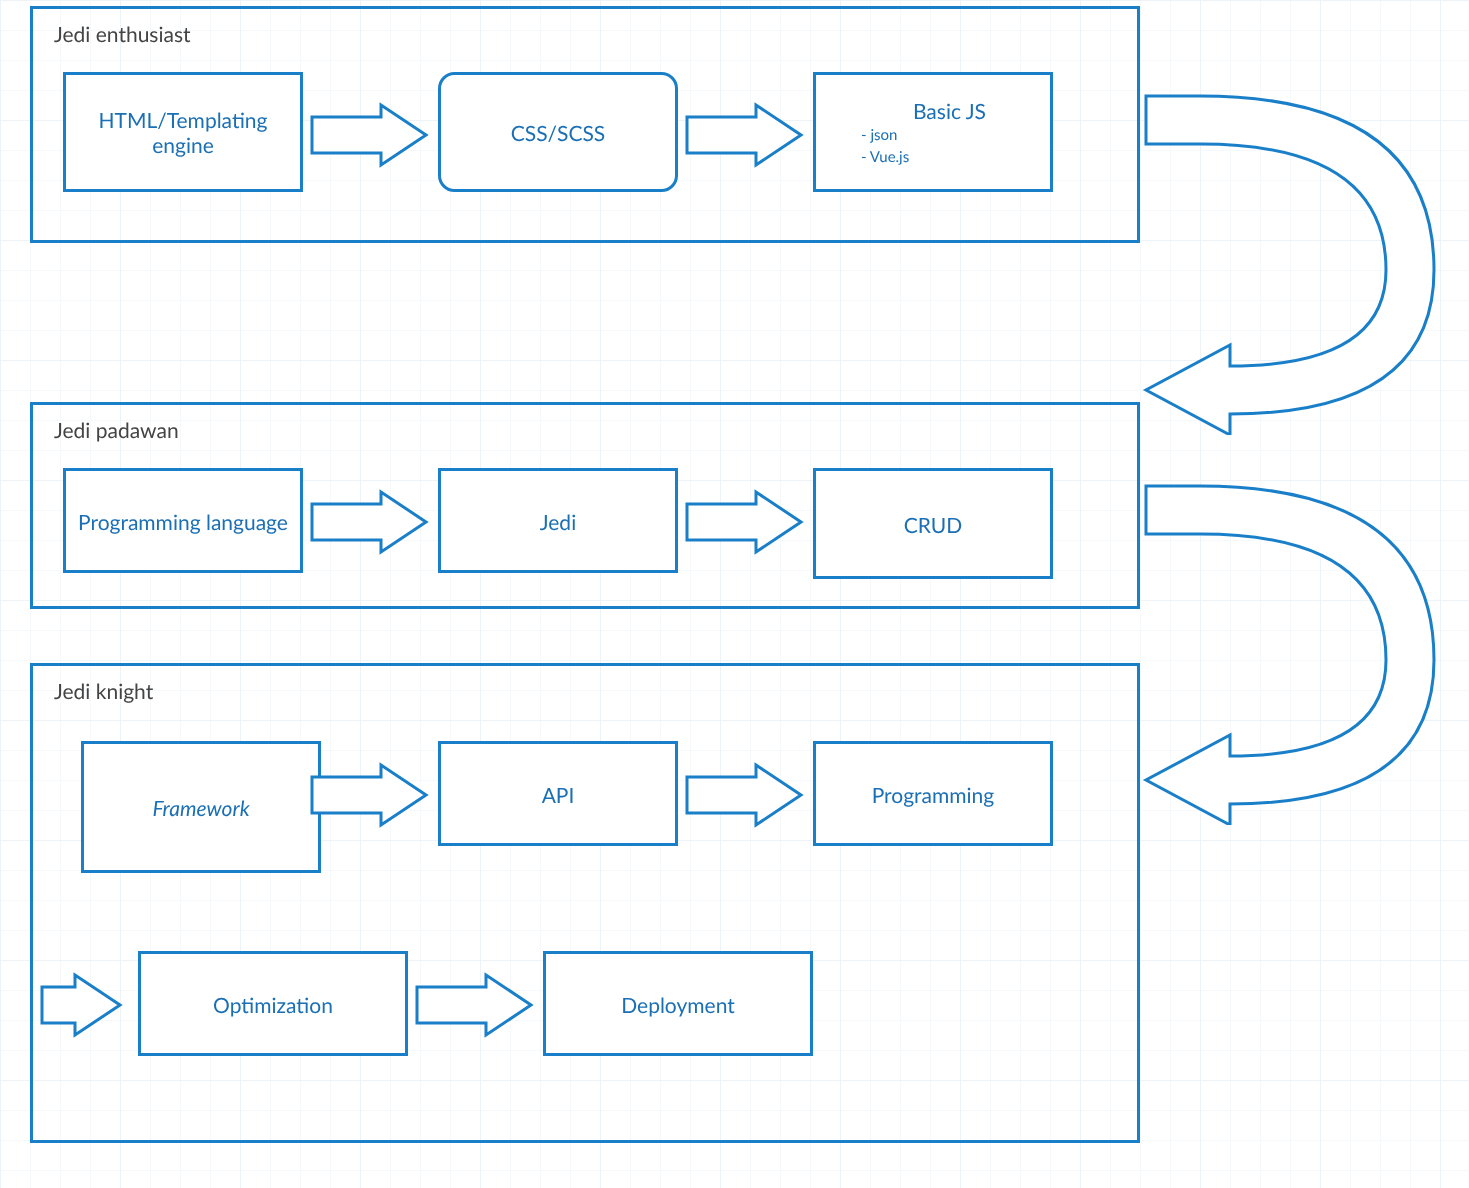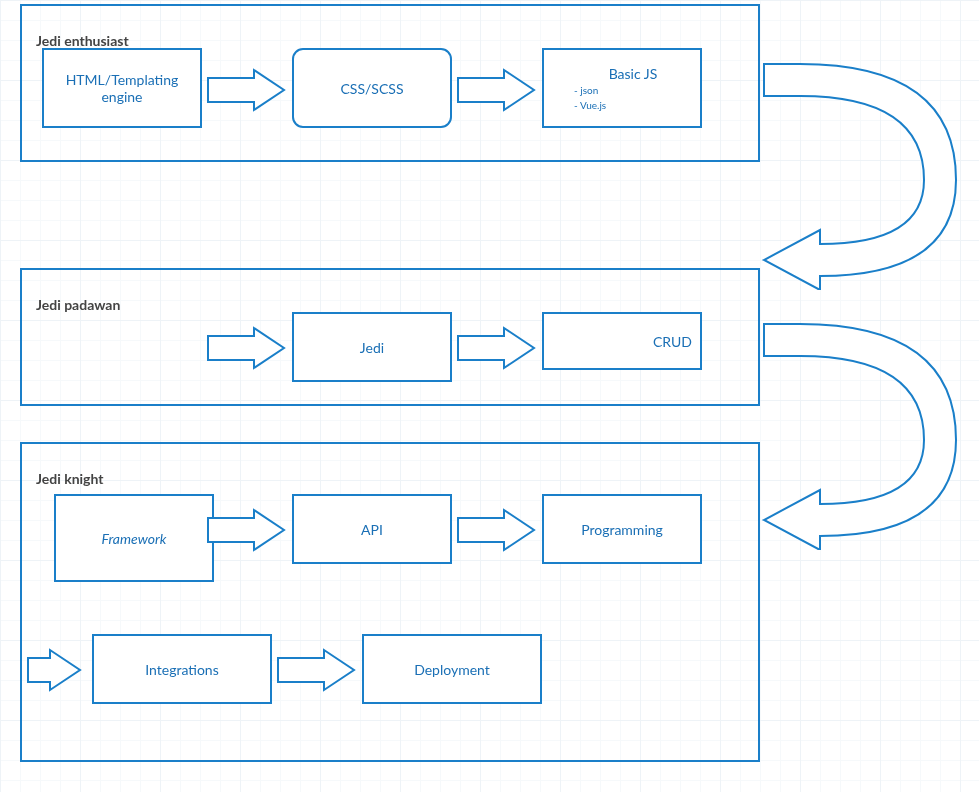--- a/index.html
+++ b/index.html
@@ -17,24 +17,24 @@
     position: relative;
     color: #1a6fb5;
   }
   .stage {
     position: absolute;
     border: 2px solid #1a7fc9;
     background: transparent;
   }
   .stage-title {
     position: absolute;
-    top: 26px;
+    top: 8px;
     left: 14px;
     font-size: 14px;
-    font-weight: 700;
+    font-weight: 400;
     color: #444;
   }
   .node {
     position: absolute;
     border: 2px solid #1a7fc9;
     background: #fff;
     display: flex;
     flex-direction: column;
     align-items: center;
     justify-content: center;
@@ -77,30 +77,33 @@
   </div>
 </div>
 
 <svg class="curved-arrow" style="left:760px; top:60px; width:210px; height:230px;" viewBox="0 0 210 230">
   <path d="M 4 4 L 40 4 Q 196 4 196 120 Q 196 216 60 216 L 60 230 L 4 200 L 60 170 L 60 184 Q 164 184 164 120 Q 164 36 40 36 L 4 36 Z" fill="#fff" stroke="#1a7fc9" stroke-width="2"></path>
 </svg>
 
 <div class="stage" style="left:20px; top:222px; width:740px; height:138px;margin-top:46px;">
   <div class="stage-title">Jedi padawan</div>
 
+  <div class="node" style="left:20px; top:42px; width:160px; height:70px;">
+    <span>Programming language</span>
+  </div>
   <svg class="small-arrow" style="position:absolute; left:184px; top:56px;" width="80" height="44" viewBox="0 0 80 44">
     <polygon points="2,10 48,10 48,2 78,22 48,42 48,34 2,34" fill="#fff" stroke="#1a7fc9" stroke-width="2"></polygon>
   </svg>
   <div class="node" style="left:270px; top:42px; width:160px; height:70px;">
     <span>Jedi</span>
   </div>
   <svg class="small-arrow" style="position:absolute; left:434px; top:56px;" width="80" height="44" viewBox="0 0 80 44">
     <polygon points="2,10 48,10 48,2 78,22 48,42 48,34 2,34" fill="#fff" stroke="#1a7fc9" stroke-width="2"></polygon>
   </svg>
-  <div class="node" style="left:520px; top:42px; width:160px; height:58px;align-items:flex-end;">
+  <div class="node" style="left:520px; top:42px; width:160px; height:74px;">
     <span>CRUD</span>
   </div>
 </div>
 
 <svg class="curved-arrow" style="left:760px; top:320px; width:210px; height:230px;" viewBox="0 0 210 230">
   <path d="M 4 4 L 40 4 Q 196 4 196 120 Q 196 216 60 216 L 60 230 L 4 200 L 60 170 L 60 184 Q 164 184 164 120 Q 164 36 40 36 L 4 36 Z" fill="#fff" stroke="#1a7fc9" stroke-width="2"></path>
 </svg>
 
 <div class="stage" style="left:20px; top:442px; width:740px; height:320px;">
   <div class="stage-title">Jedi knight</div>
@@ -118,21 +121,21 @@
     <polygon points="2,10 48,10 48,2 78,22 48,42 48,34 2,34" fill="#fff" stroke="#1a7fc9" stroke-width="2"></polygon>
   </svg>
   <div class="node" style="left:520px; top:50px; width:160px; height:70px;">
     <span>Programming</span>
   </div>
 
   <svg class="small-arrow" style="position:absolute; left:4px; top:204px;" width="56" height="44" viewBox="0 0 56 44">
     <polygon points="2,10 24,10 24,2 54,22 24,42 24,34 2,34" fill="#fff" stroke="#1a7fc9" stroke-width="2"></polygon>
   </svg>
   <div class="node" style="left:70px; top:190px; width:180px; height:70px;">
-    <span>Integrations</span>
+    <span>Optimization</span>
   </div>
   <svg class="small-arrow" style="position:absolute; left:254px; top:204px;" width="80" height="44" viewBox="0 0 80 44">
     <polygon points="2,10 48,10 48,2 78,22 48,42 48,34 2,34" fill="#fff" stroke="#1a7fc9" stroke-width="2"></polygon>
   </svg>
   <div class="node" style="left:340px; top:190px; width:180px; height:70px;">
     <span>Deployment</span>
   </div>
 </div>
 
 </body></html>

